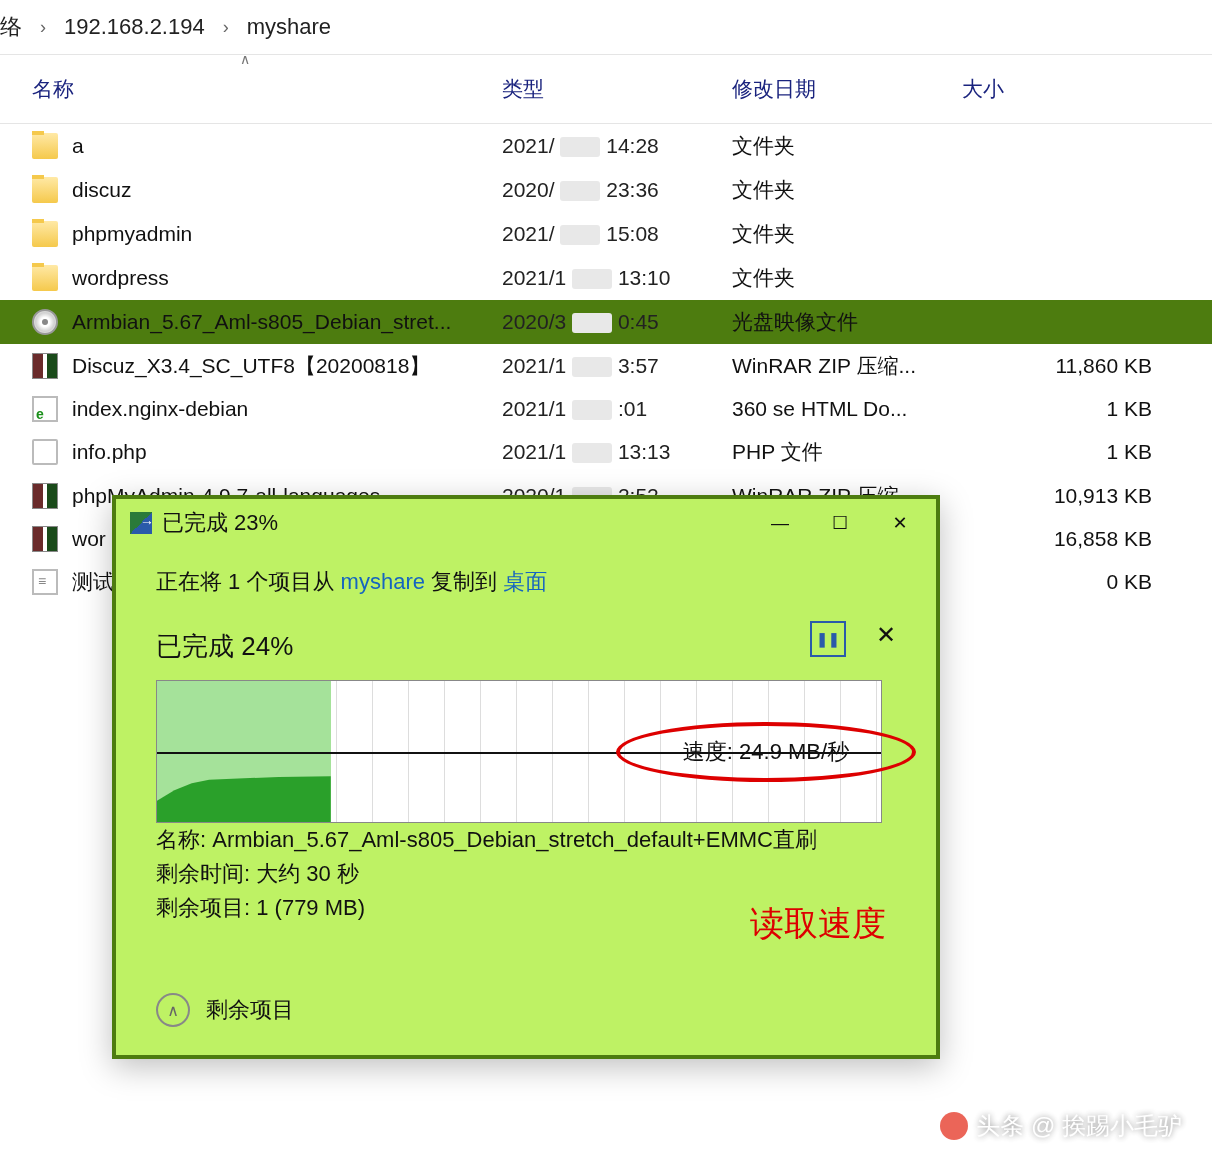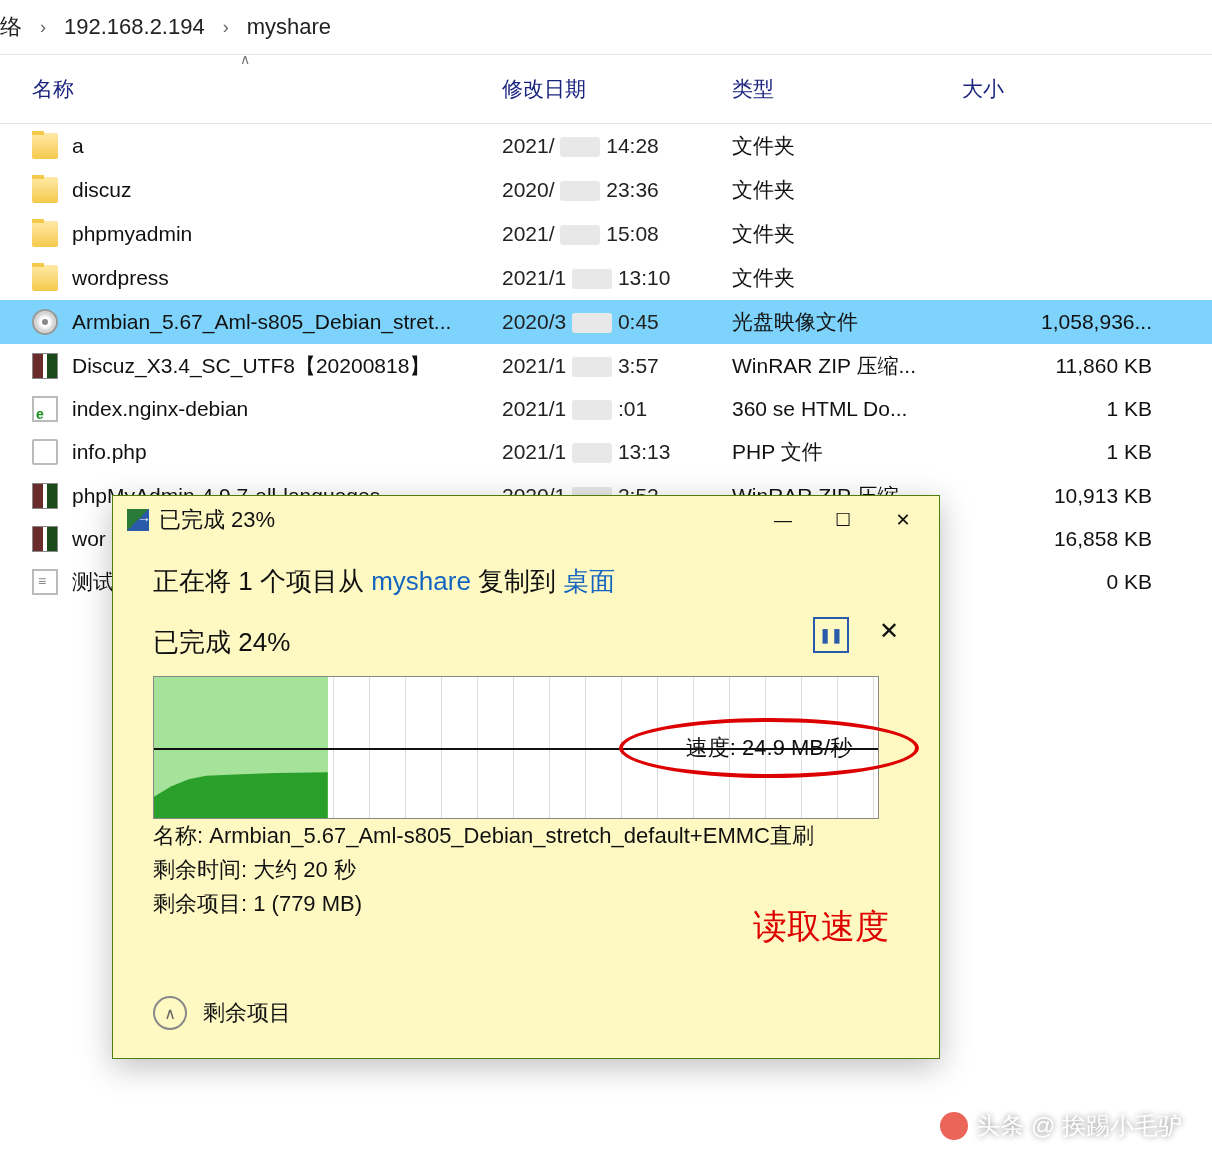--- a/index.html
+++ b/index.html
@@ -10,51 +10,51 @@
 
 .table-header { display: flex; border-top: 1px solid #e5e5e5; border-bottom: 1px solid #e5e5e5; font-size: 21px; color: #1a237e; }
 .table-header .col { padding: 20px 12px; }
 .col-name { width: 490px; padding-left: 32px !important; position: relative; }
 .col-date { width: 230px; }
 .col-type { width: 230px; }
 .col-size { flex: 1; }
 .sort-up { position: absolute; left: 240px; top: -4px; color: #777; font-size: 14px; }
 
 .row { display: flex; align-items: center; font-size: 21px; color: #111; padding: 6px 0; }
-.row.selected { background: #7dd3fc; }
+.row.selected { background: #4d7c0f; }
 .row .col { padding: 2px 12px; white-space: nowrap; overflow: hidden; text-overflow: ellipsis; }
 .row .col-name { display: flex; align-items: center; gap: 14px; padding-left: 32px; }
 .row .col-size { text-align: right; padding-right: 60px; }
 .row .col-date { color: #222; }
 
 .icon { width: 26px; height: 26px; display: inline-block; flex-shrink: 0; }
 .icon-folder { background: linear-gradient(#ffe9a6, #f5c94c); border-radius: 2px; position: relative; }
 .icon-folder::before { content: ""; position: absolute; top: -4px; left: 0; width: 12px; height: 6px; background: #f5c94c; border-radius: 2px 2px 0 0; }
 .icon-rar { background: linear-gradient(90deg, #6a2b2b 40%, #fff 40%, #fff 60%, #1a4a1a 60%); border: 1px solid #888; }
 .icon-disc { border: 2px solid #999; border-radius: 50%; position: relative; background: radial-gradient(circle, #fff 30%, #d0d0d0 60%, #fff 100%); }
 .icon-disc::after { content: ""; position: absolute; width: 6px; height: 6px; background: #888; border-radius: 50%; top: 50%; left: 50%; transform: translate(-50%,-50%); }
 .icon-file { background: #fff; border: 2px solid #bbb; border-radius: 2px; }
 .icon-html { background: #fff; border: 2px solid #bbb; position: relative; }
 .icon-html::after { content: "e"; position: absolute; bottom: -2px; left: 2px; color: #1a8f1a; font-size: 14px; font-weight: bold; }
 .icon-txt { background: #fff; border: 2px solid #bbb; position: relative; }
 .icon-txt::after { content: "≡"; position: absolute; top: 2px; left: 4px; color: #888; font-size: 14px; }
 
 .date-redact { display: inline-block; background: #e8e8e8; width: 40px; height: 20px; vertical-align: middle; border-radius: 3px; }
 
 
-.dialog { position: absolute; left: 112px; top: 495px; width: 828px; height: 564px; background: #fef9c3; border: 1px solid #4d7c0f; box-shadow: 0 8px 30px rgba(0,0,0,0.25); }
+.dialog { position: absolute; left: 112px; top: 495px; width: 828px; height: 564px; background: #bef264; border: 4px solid #4d7c0f; box-shadow: 0 8px 30px rgba(0,0,0,0.25); }
 .titlebar { display: flex; align-items: center; height: 48px; padding: 0 6px 0 14px; }
 .titlebar-icon { width: 22px; height: 22px; background: linear-gradient(135deg, #2a7a3a 50%, #2a5aaa 50%); margin-right: 10px; position: relative; }
 .titlebar-icon::after { content: "→"; color: #fff; position: absolute; right: -2px; top: 0; font-size: 14px; }
 .titlebar-text { flex: 1; font-size: 22px; color: #111; }
 .titlebar-btns { display: flex; }
 .tb-btn { width: 60px; height: 40px; display: flex; align-items: center; justify-content: center; font-size: 18px; color: #111; }
 
 .dialog-body { padding: 20px 40px; }
-.copy-text { font-size: 26px; color: #111; margin-bottom: 18px; }
+.copy-text { font-size: 22px; color: #111; margin-bottom: 24px; }
 .copy-text a { color: #1565c0; text-decoration: none; }
 .progress-label { font-size: 26px; color: #111; margin: 8px 0 14px; }
 .prog-row { display: flex; align-items: flex-start; gap: 30px; }
 .prog-control { width: 36px; height: 36px; border: 2px solid #2a5aaa; display: flex; align-items: center; justify-content: center; color: #2a5aaa; font-size: 14px; font-weight: bold; }
 .prog-close { font-size: 24px; color: #111; cursor: pointer; }
 
 .chart-wrap { position: relative; margin-top: 2px; }
 .chart { width: 726px; height: 143px; border: 1px solid #888; position: relative; background: #fff; }
 .chart .grid { position: absolute; inset: 0; background-image: repeating-linear-gradient(to right, transparent 0, transparent 35px, #ddd 35px, #ddd 36px); }
 .chart .fill { position: absolute; left: 0; top: 0; height: 100%; background: #a5e29a; }
@@ -80,22 +80,22 @@
   <span>192.168.2.194</span>
   <span class="chev">›</span>
   <span>myshare</span>
 </div>
 
 <div class="table-header">
   <div class="col col-name">
     <span>名称</span>
     <span class="sort-up">∧</span>
   </div>
+  <div class="col col-type">类型</div>
   <div class="col col-date">修改日期</div>
-  <div class="col col-type">类型</div>
   <div class="col col-size">大小</div>
 </div>
 
 <div id="rows">
     <div class="row">
       <div class="col col-name">
         <span class="icon icon-folder"></span>
         <span>a</span>
       </div>
       <div class="col col-date">2021/ <span class="date-redact"></span> 14:28</div>
@@ -129,21 +129,20 @@
       <div class="col col-type">文件夹</div>
       <div class="col col-size"></div>
     </div>
     <div class="row selected">
       <div class="col col-name">
         <span class="icon icon-disc"></span>
         <span>Armbian_5.67_Aml-s805_Debian_stret...</span>
       </div>
       <div class="col col-date">2020/3 <span class="date-redact"></span> 0:45</div>
       <div class="col col-type">光盘映像文件</div>
-      <div class="col col-size">1,058,936...</div>
     </div>
     <div class="row">
       <div class="col col-name">
         <span class="icon icon-rar"></span>
         <span>Discuz_X3.4_SC_UTF8【20200818】</span>
       </div>
       <div class="col col-date">2021/1 <span class="date-redact"></span> 3:57</div>
       <div class="col col-type">WinRAR ZIP 压缩...</div>
       <div class="col col-size">11,860 KB</div>
     </div>
@@ -218,21 +217,21 @@
       <div class="chart">
         <div class="grid"></div>
         <div class="fill" id="fill" style="width: 24%;"></div>
         <div class="lower" id="lower" style="width: 24%; height: 50%; clip-path: polygon(0% 70%, 10% 55%, 20% 45%, 30% 40%, 50% 38%, 70% 36%, 100% 35%, 100% 100%, 0% 100%);"></div>
         <div class="polyline"></div>
       </div>
       <div class="speed-box">速度: 24.9 MB/秒</div>
     </div>
     <div class="details">
       <div><span>名称: </span><span>Armbian_5.67_Aml-s805_Debian_stretch_default+EMMC直刷</span></div>
-      <div>剩余时间: 大约 20 秒</div>
+      <div>剩余时间: 大约 30 秒</div>
       <div>剩余项目: 1 (779 MB)</div>
     </div>
     <div class="annotation">读取速度</div>
     <div class="toggle-row">
       <span class="circ">∧</span>
       <span>剩余项目</span>
     </div>
   </div>
 </div>
 

